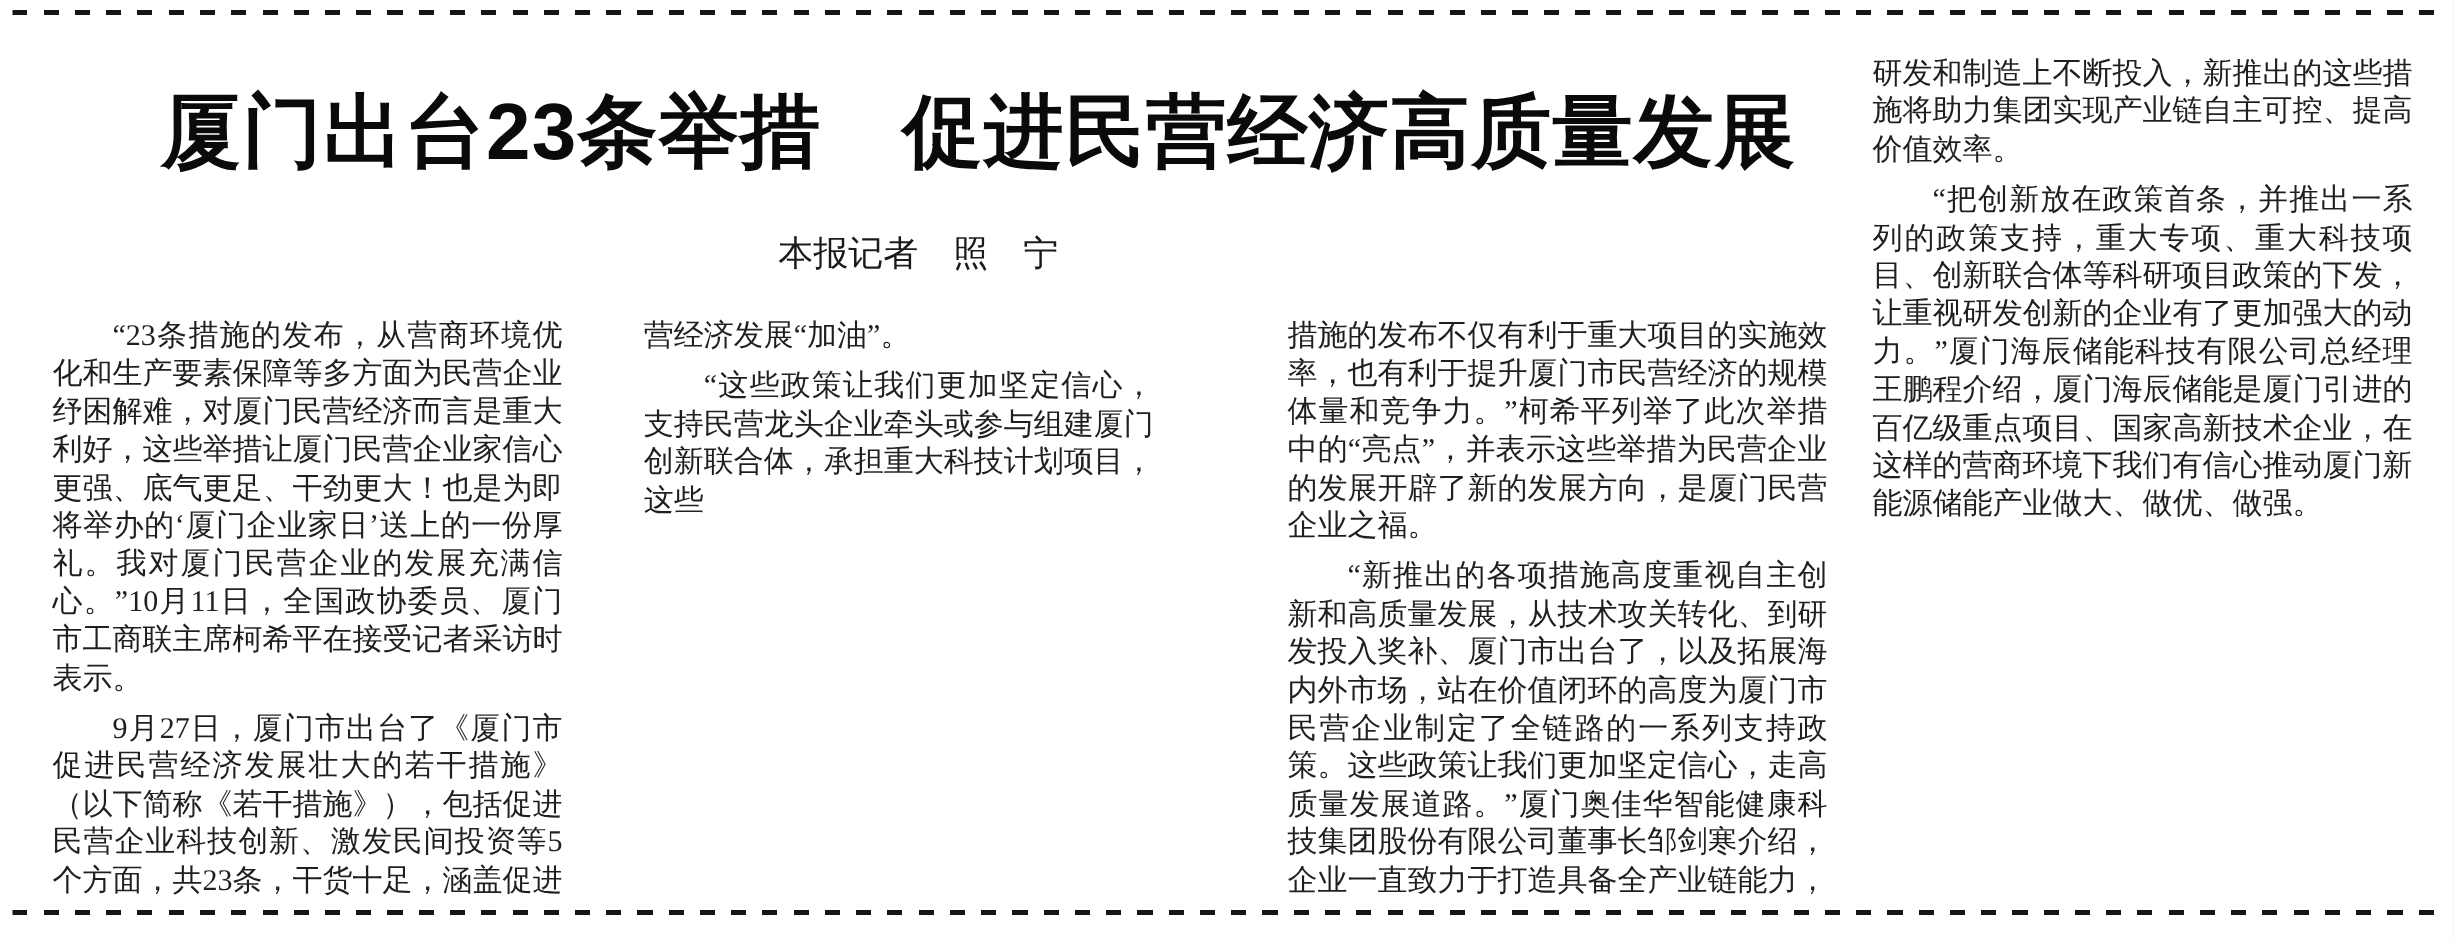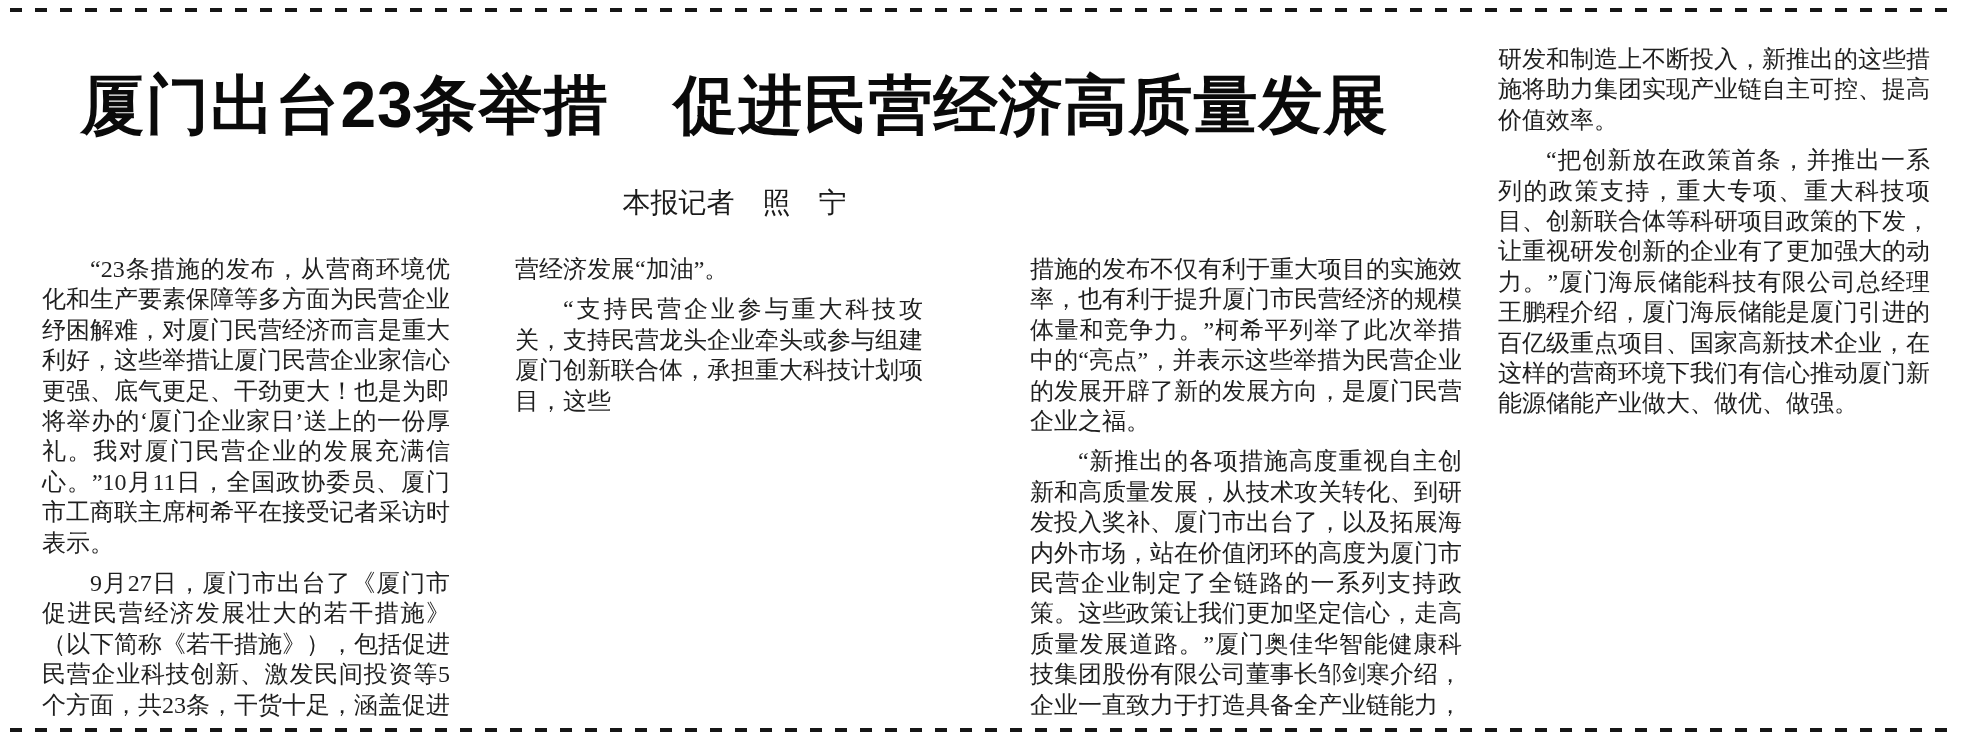--- a/index.html
+++ b/index.html
@@ -10,21 +10,21 @@
   }
   .dashes {
     position:absolute; left:10px; right:8px; height:4px;
     background:repeating-linear-gradient(90deg, #161616 0 12px, transparent 12px 25px);
   }
   .dashes.top { top:8px; }
   .dashes.bottom { top:728px; }
   .head-block { position:absolute; left:32px; top:0; width:1405px; height:230px; }
   .headline {
     position:absolute; top:70px; left:0; right:0; margin:0;
-    text-align:center; white-space:nowrap;
+    text-align:right; white-space:nowrap;
     font-family:"Liberation Sans", "DejaVu Sans", sans-serif;
     font-weight:900; font-size:64px; line-height:1.1;
     color:#0a0a0a; letter-spacing:1px;
   }
   .byline {
     position:absolute; top:184px; left:0; right:0;
     text-align:center; font-size:28px; color:#1a1a1a;
   }
   .col {
     position:absolute; font-size:24px; line-height:30.4px;
@@ -49,21 +49,21 @@
     <div class="byline">本报记者　照　宁</div>
   </div>
 
   <div class="col col1">
     <p class="para indent">“23条措施的发布，从营商环境优化和生产要素保障等多方面为民营企业纾困解难，对厦门民营经济而言是重大利好，这些举措让厦门民营企业家信心更强、底气更足、干劲更大！也是为即将举办的‘厦门企业家日’送上的一份厚礼。我对厦门民营企业的发展充满信心。”10月11日，全国政协委员、厦门市工商联主席柯希平在接受记者采访时表示。</p>
     <p class="para indent">9月27日，厦门市出台了《厦门市促进民营经济发展壮大的若干措施》（以下简称《若干措施》），包括促进民营企业科技创新、激发民间投资等5个方面，共23条，干货十足，涵盖促进民营经济发展的方方面面。这些实打实的举措为民</p>
   </div>
 
   <div class="col col2">
     <p class="para">营经济发展“加油”。</p>
-    <p class="para indent">“支持民营企业参与重大科技攻关，支持民营龙头企业牵头或参与组建厦门创新联合体，承担重大科技计划项目，这些</p>
+    <p class="para indent">“这些政策让我们更加坚定信心，支持民营龙头企业牵头或参与组建厦门创新联合体，承担重大科技计划项目，这些</p>
   </div>
 
   <div class="col col3">
     <p class="para">措施的发布不仅有利于重大项目的实施效率，也有利于提升厦门市民营经济的规模体量和竞争力。”柯希平列举了此次举措中的“亮点”，并表示这些举措为民营企业的发展开辟了新的发展方向，是厦门民营企业之福。</p>
     <p class="para indent">“新推出的各项措施高度重视自主创新和高质量发展，从技术攻关转化、到研发投入奖补、厦门市出台了，以及拓展海内外市场，站在价值闭环的高度为厦门市民营企业制定了全链路的一系列支持政策。这些政策让我们更加坚定信心，走高质量发展道路。”厦门奥佳华智能健康科技集团股份有限公司董事长邹剑寒介绍，企业一直致力于打造具备全产业链能力，在</p>
   </div>
 
   <div class="col col4">
     <p class="para">研发和制造上不断投入，新推出的这些措施将助力集团实现产业链自主可控、提高价值效率。</p>
     <p class="para indent">“把创新放在政策首条，并推出一系列的政策支持，重大专项、重大科技项目、创新联合体等科研项目政策的下发，让重视研发创新的企业有了更加强大的动力。”厦门海辰储能科技有限公司总经理王鹏程介绍，厦门海辰储能是厦门引进的百亿级重点项目、国家高新技术企业，在这样的营商环境下我们有信心推动厦门新能源储能产业做大、做优、做强。</p>

